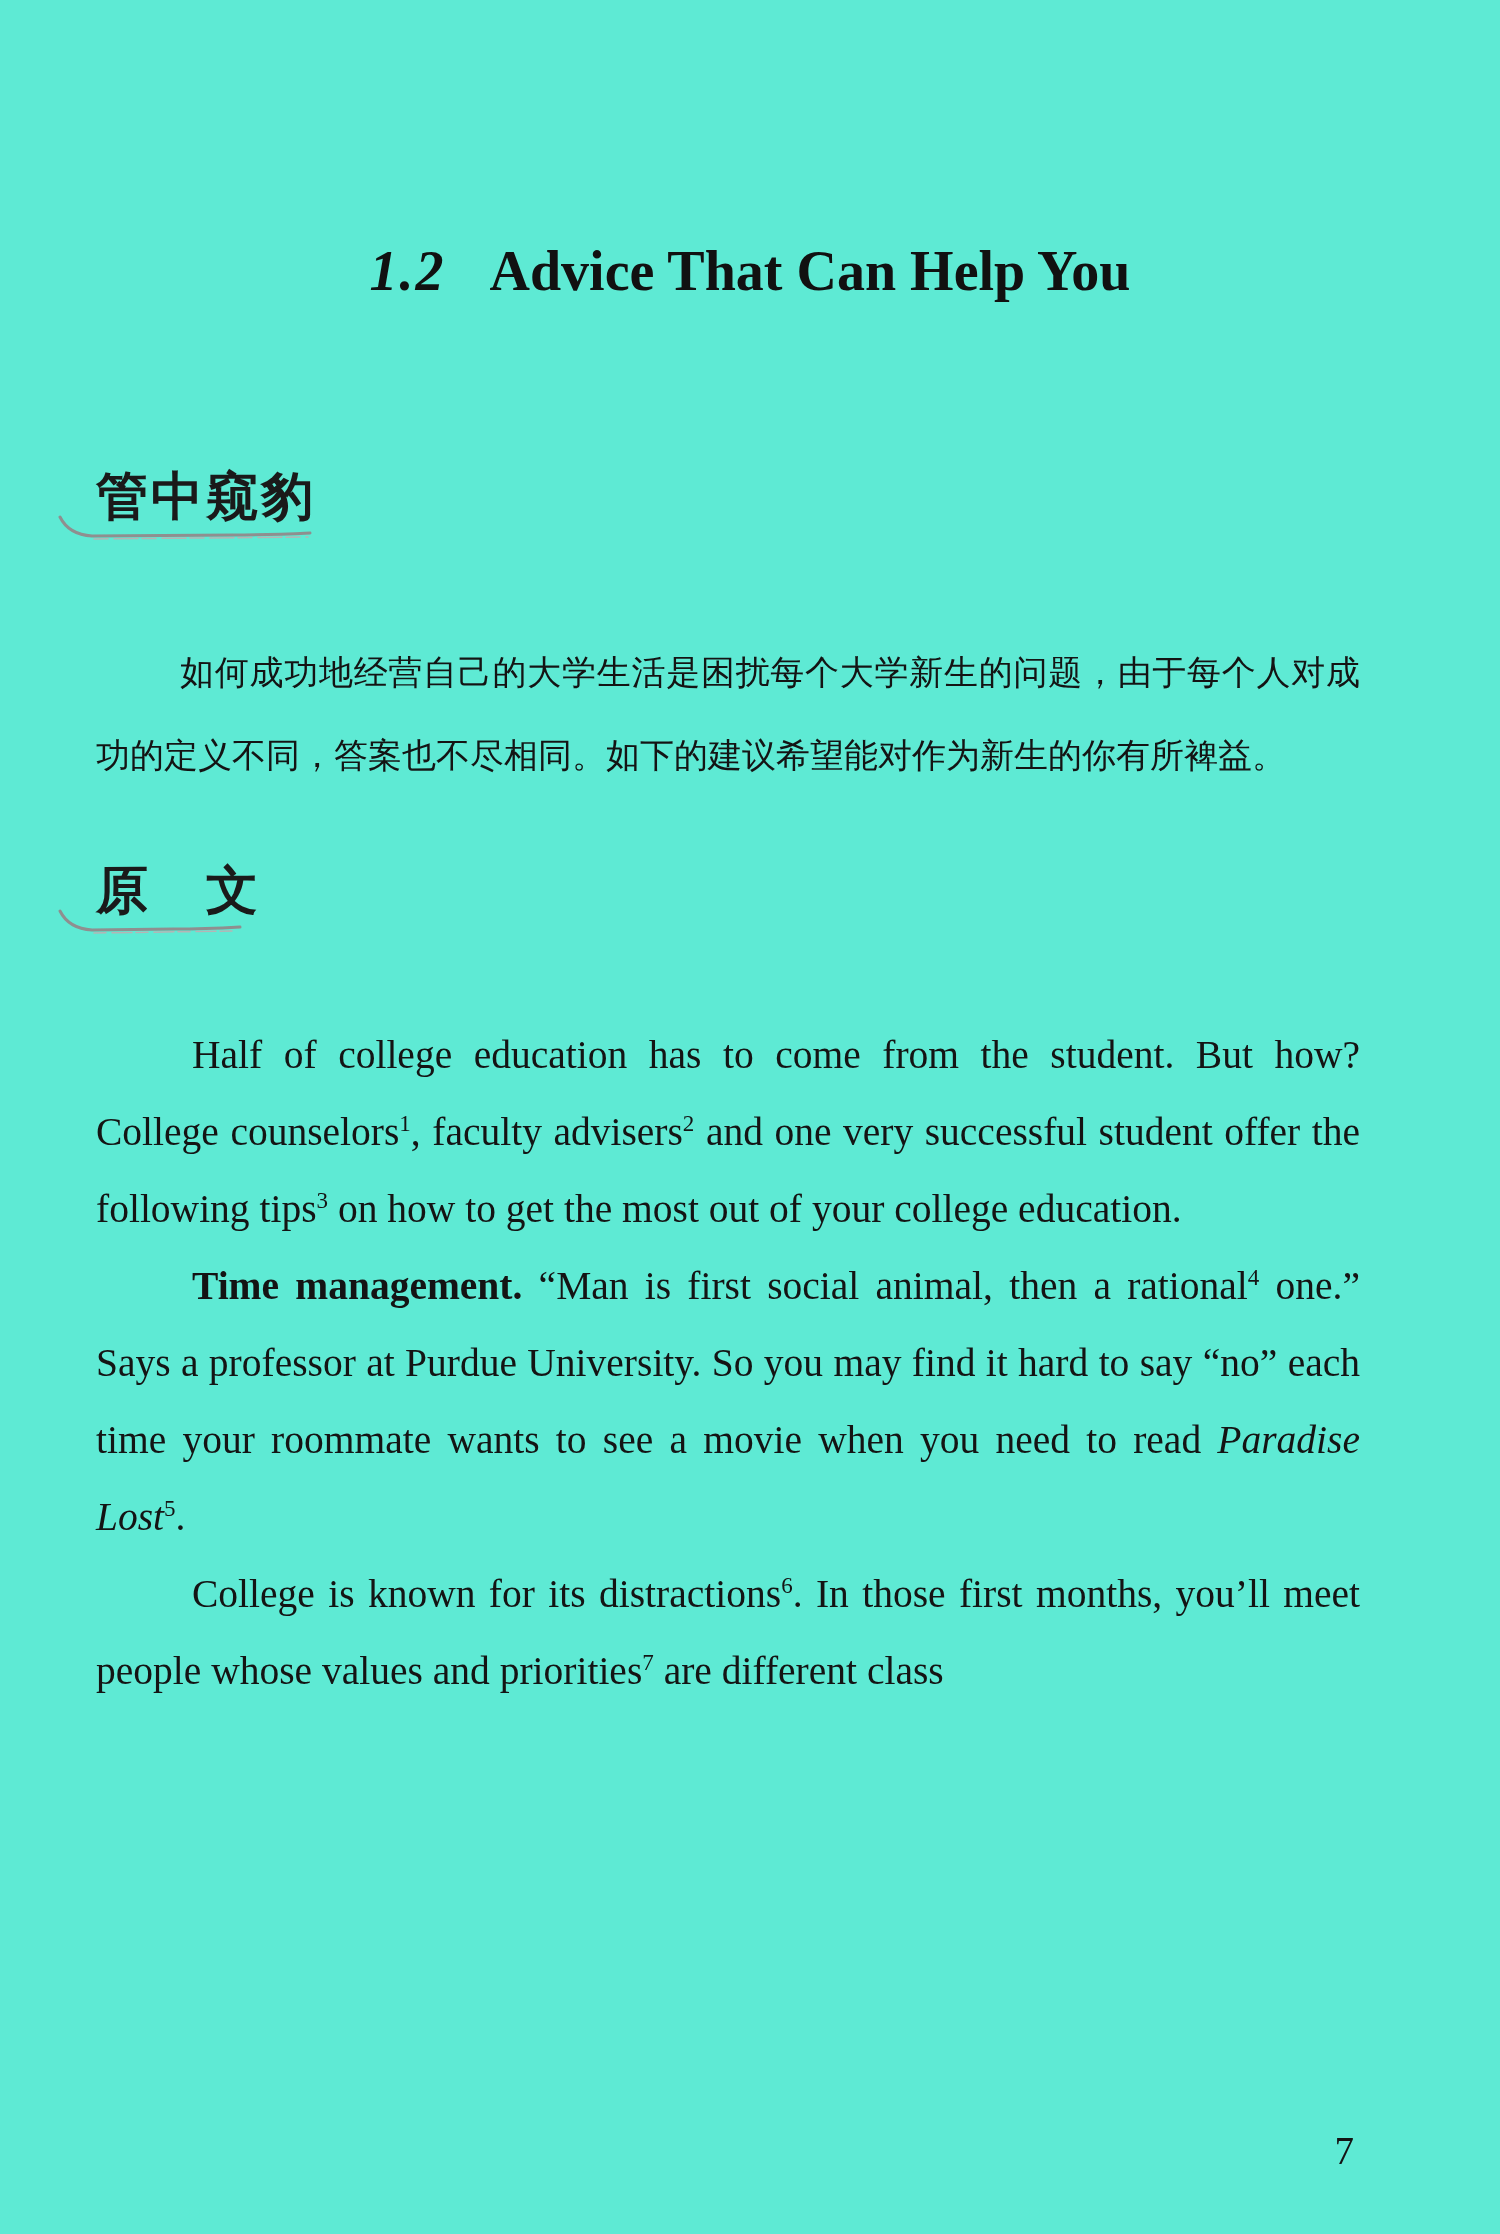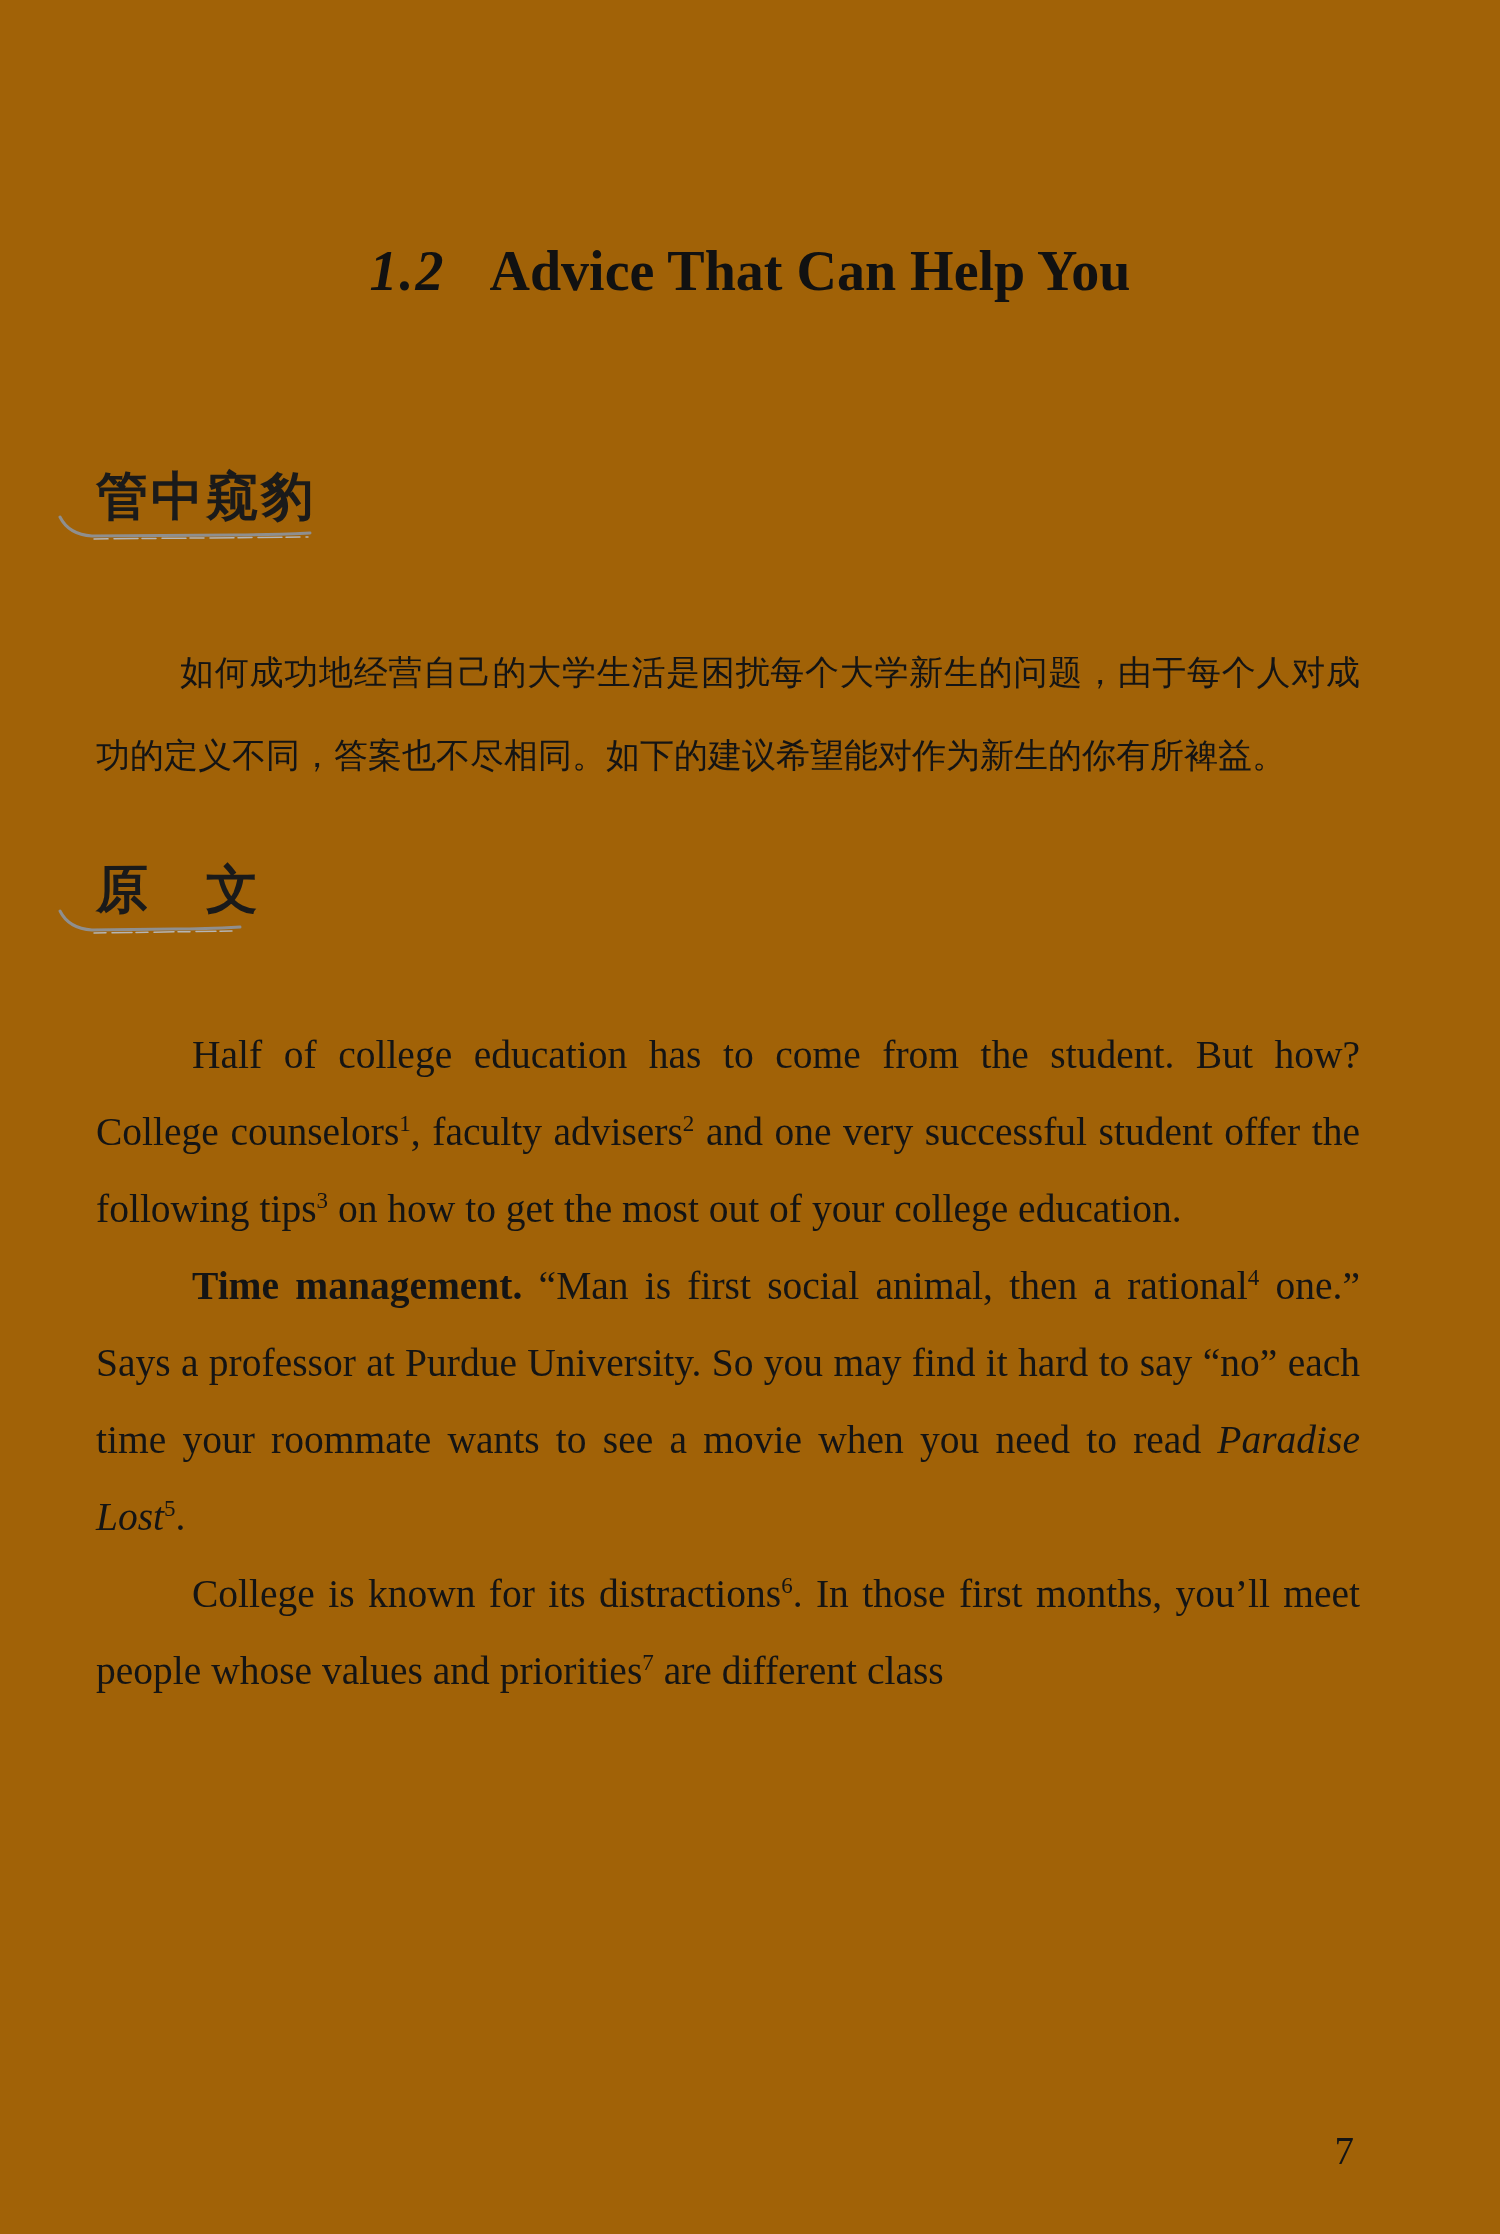--- a/index.html
+++ b/index.html
@@ -1,20 +1,20 @@
 <!DOCTYPE html>
 <html><head>
 <meta charset="utf-8">
 <style>
   html, body { margin: 0; padding: 0; background: #ffffff; }
   .page {
     position: relative;
     width: 1500px;
     height: 2234px;
-    background: #a16207;
+    background: #5eead4;
     font-family: "Liberation Serif", "DejaVu Serif", serif;
     color: #161616;
     overflow: hidden;
   }
 
   
   .title-block {
     padding-top: 232px;
     text-align: center;
     font-weight: bold;
@@ -35,21 +35,21 @@
     margin-left: 96px;
     width: fit-content;
     font-family: "DejaVu Sans", "Liberation Sans", sans-serif;
     font-weight: bold;
     font-size: 52px;
     line-height: 46px;
     color: #1a1a1a;
     letter-spacing: 3px;
   }
   .heading-1 { margin-top: 162px; }
-  .heading-2 { margin-top: 70px; font-family: Liberation Serif, serif; }
+  .heading-2 { margin-top: 70px; }
   .brush-underline {
     position: absolute;
     left: -42px;
     bottom: -24px;
     overflow: visible;
   }
 
   
   .cn-para {
     margin: 112px 140px 0 96px;

